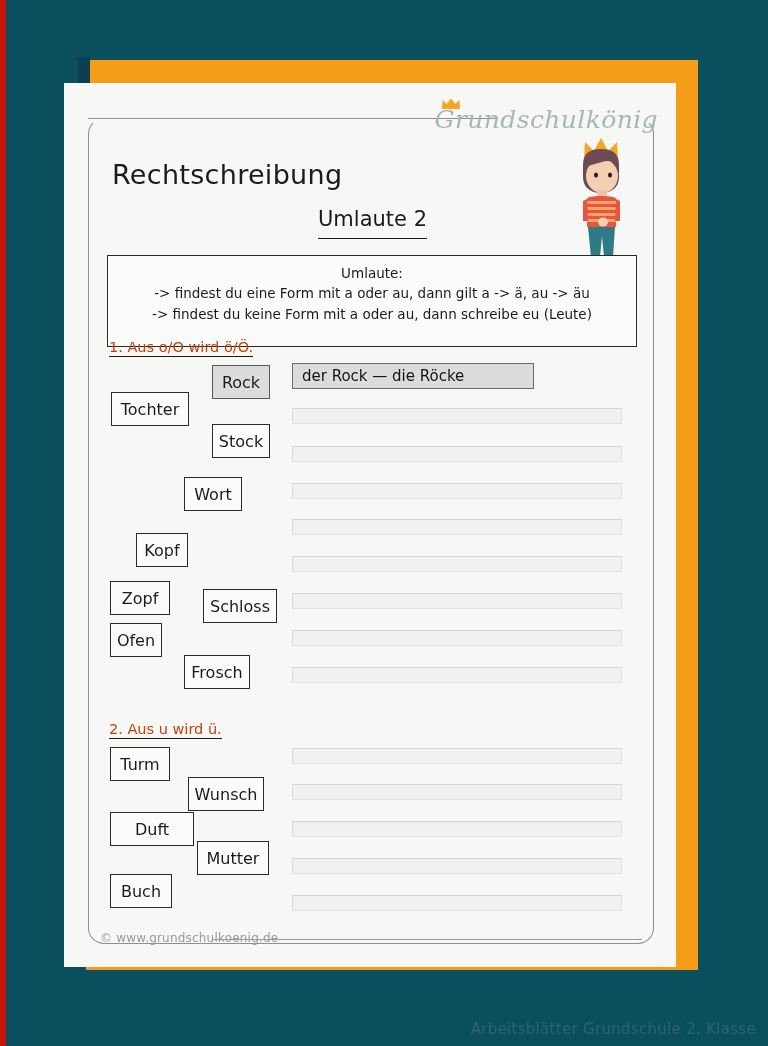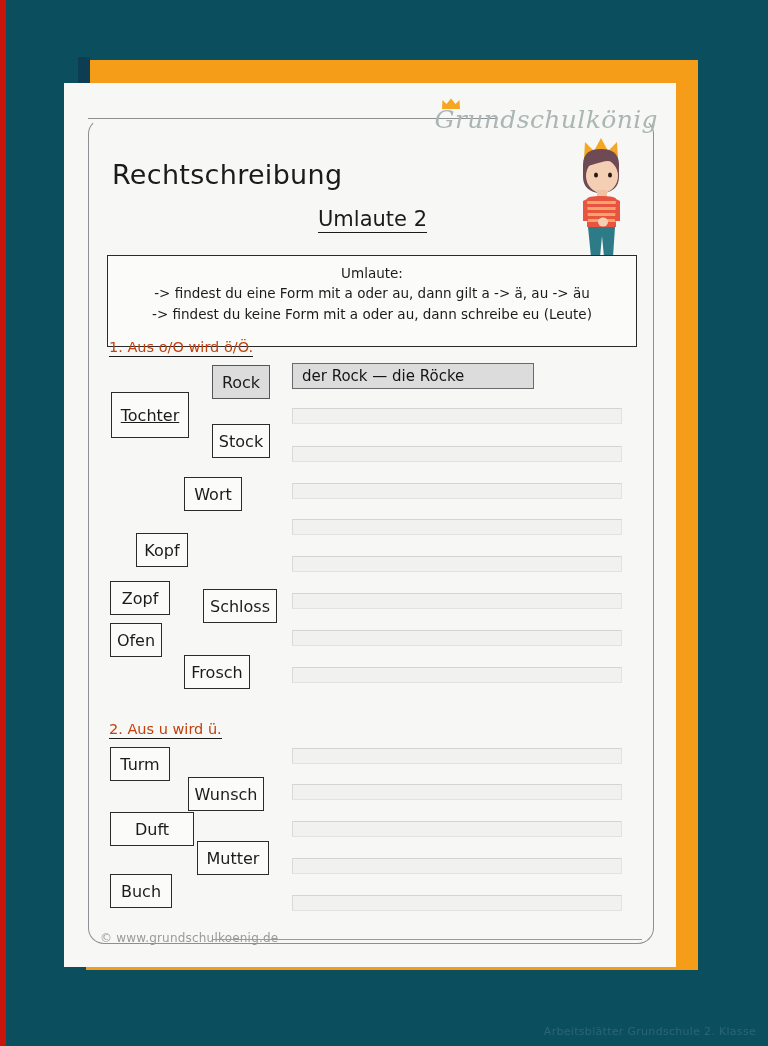--- a/index.html
+++ b/index.html
@@ -123,21 +123,21 @@
     font-family: "DejaVu Sans", sans-serif;
     letter-spacing: .3px;
   }
   .title-sub {
     position: absolute;
     left: 254px;
     top: 124px;
     font-size: 21px;
     color: #1b1b1b;
     border-bottom: 1.5px solid #1b1b1b;
-    padding-bottom: 1px;
+    padding-bottom: 7px;
   }
 
   
   .rule-box {
     position: absolute;
     left: 43px;
     top: 172px;
     width: 530px;
     padding: 7px 10px 22px;
     border: 1.6px solid #2a2a2a;
@@ -215,21 +215,21 @@
     bottom: 27px;
     width: 430px;
     height: 1px;
     background: #9a9a98;
   }
 
   .watermark {
     position: absolute;
     right: 12px;
     bottom: 8px;
-    font-size: 11px;
+    font-size: 15px;
     color: #2b6574;
     font-family: "DejaVu Sans", sans-serif;
     letter-spacing: .3px;
     z-index: 6;
   }
 </style>
 </head>
 <body>
 
 <div class="edge-strip"></div>
@@ -289,21 +289,21 @@
     <span class="rule-title">Umlaute:</span>
     <span class="rule-line">-&gt; findest du eine Form mit a oder au, dann gilt a -&gt; ä, au -&gt; äu</span>
     <span class="rule-line">-&gt; findest du keine Form mit a oder au, dann schreibe eu (Leute)</span>
   </div>
 
   <div class="section-heading" id="sec1-heading">1. Aus o/O wird ö/Ö.</div>
   <div class="section-heading" id="sec2-heading">2. Aus u wird ü.</div>
 
   <div id="dynamic-layer">
       <div class="chip filled" style="left: 148px; top: 282px; width: 58px; height: 34px;">Rock</div>
-      <div class="chip" style="left: 47px; top: 309px; width: 78px; height: 46px; text-decoration: underline;">Tochter</div>
+      <div class="chip" style="left: 47px; top: 309px; width: 78px; height: 34px;">Tochter</div>
       <div class="chip" style="left: 148px; top: 341px; width: 58px; height: 34px;">Stock</div>
       <div class="chip" style="left: 120px; top: 394px; width: 58px; height: 34px;">Wort</div>
       <div class="chip" style="left: 72px; top: 450px; width: 52px; height: 34px;">Kopf</div>
       <div class="chip" style="left: 46px; top: 498px; width: 60px; height: 34px;">Zopf</div>
       <div class="chip" style="left: 139px; top: 506px; width: 74px; height: 34px;">Schloss</div>
       <div class="chip" style="left: 46px; top: 540px; width: 52px; height: 34px;">Ofen</div>
       <div class="chip" style="left: 120px; top: 572px; width: 66px; height: 34px;">Frosch</div>
       <div class="chip" style="left: 46px; top: 664px; width: 60px; height: 34px;">Turm</div>
       <div class="chip" style="left: 124px; top: 694px; width: 76px; height: 34px;">Wunsch</div>
       <div class="chip" style="left: 46px; top: 729px; width: 84px; height: 34px;">Duft</div>

